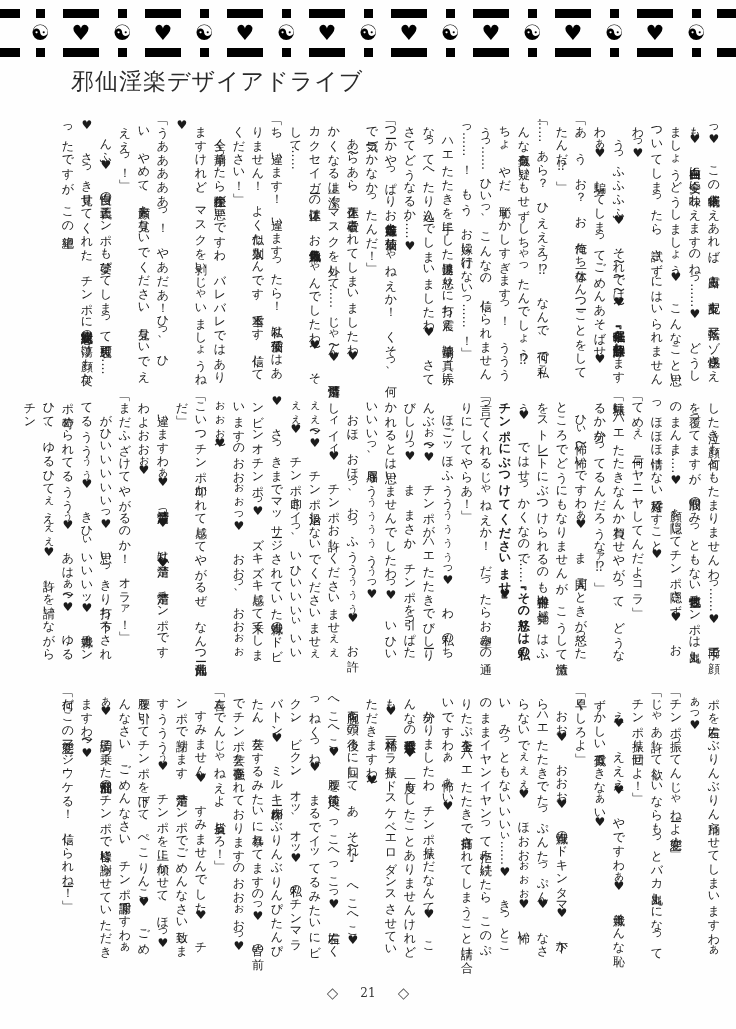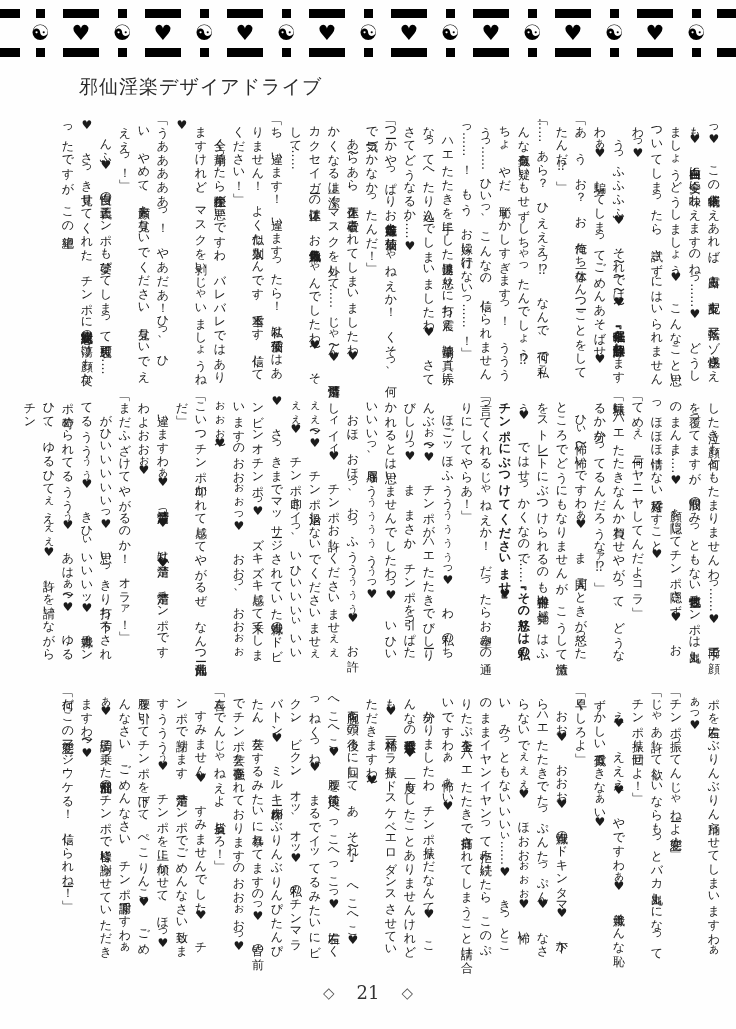--- a/index.html
+++ b/index.html
@@ -24,42 +24,42 @@
   .b-cell::before,.b-cell::after{content:"";display:block;height:9px;background:#000;}
   .b-cell.yinyang::before,.b-cell.yinyang::after{width:9px;}
   .b-cell.heart::before,.b-cell.heart::after{width:36px;}
   .b-cell.edge::before,.b-cell.edge::after{width:100%;}
   .b-sym{
     font-family:"DejaVu Sans","Liberation Sans",sans-serif;
     font-size:21px;line-height:24px;color:#000;
   }
   
   .title{
-    position:absolute;left:63px;top:58px;margin:16px;
+    position:absolute;left:63px;top:58px;margin:8px;
     font-family:"DejaVu Sans","Liberation Sans",sans-serif;
-    font-weight:400;font-size:19px;letter-spacing:1px;color:#2a2a2a;
+    font-weight:400;font-size:23px;letter-spacing:1px;color:#2a2a2a;
   }
   
   .text-block{
     position:absolute;right:13px;height:266px;
     writing-mode:vertical-rl;text-orientation:mixed;
     font-size:12px;line-height:19px;letter-spacing:0.1px;
   }
   .text-block p{margin:0;padding:0;}
   .text-block b{font-weight:bold;}
   .block-1{top:118px;}
   .block-2{top:394px;}
   .block-3{top:690px;}
   
   .footer{
     position:absolute;left:0;top:983px;width:736px;
     display:flex;justify-content:center;align-items:center;gap:22px;
   }
   .diamond{font-size:15px;color:#555;line-height:20px;}
-  .pagenum{font-size:18px;color:#333;line-height:20px;}
+  .pagenum{font-size:12px;color:#333;line-height:20px;}
 </style>
 </head>
 <body>
 
 <div class="page">
   <div class="ornament-border">
       <span class="b-cell edge"></span>
       <span class="b-cell yinyang">
         <span class="b-sym">☯</span>
       </span>

